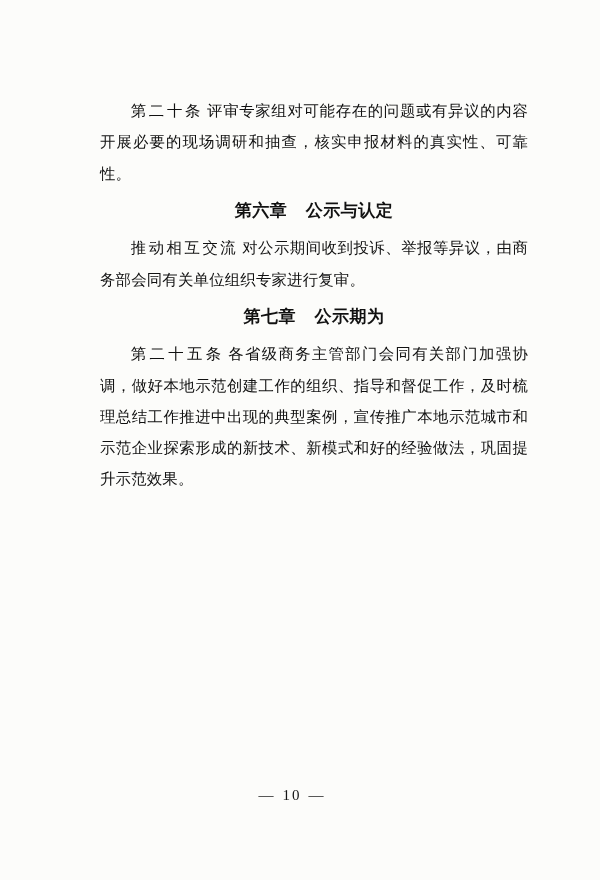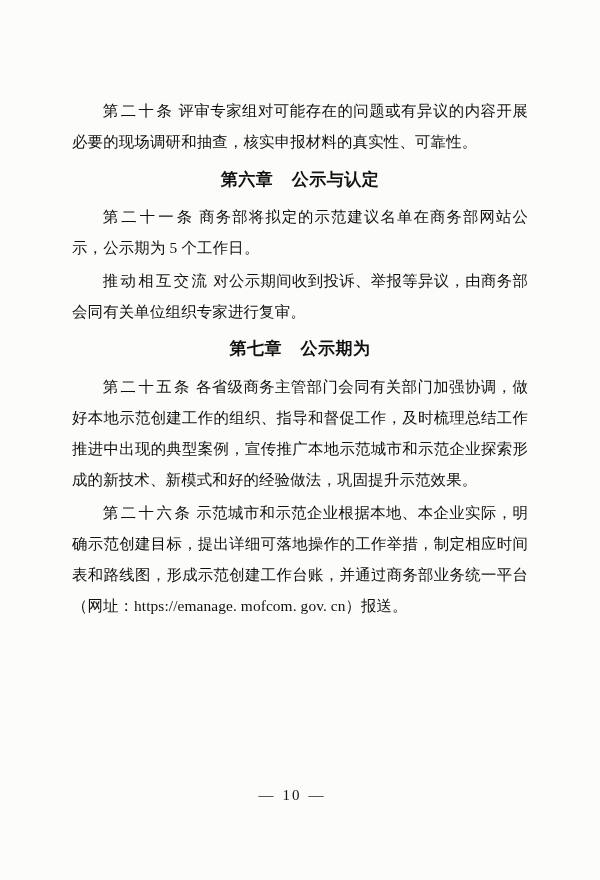--- a/index.html
+++ b/index.html
@@ -13,21 +13,21 @@
     font-family: "Liberation Serif", "DejaVu Serif", serif;
     color: #111;
     overflow: hidden;
   }
   .page {
     position: relative;
     width: 600px;
     height: 880px;
     background: #fcfcfa;
     box-sizing: border-box;
-    padding: 95px 72px 0 72px;
+    padding: 95px 72px 0 100px;
   }
   .doc-body {
     font-size: 15.4px;
     line-height: 2.03;
     text-align: justify;
     letter-spacing: 0.2px;
   }
   .para {
     margin: 0 0 1px 0;
     text-indent: 2em;
@@ -76,40 +76,34 @@
   <div class="doc-body">
 
     <p class="para">
       <span class="lead">第二十条</span><span>评审专家组对可能存在的问题或有异议的内容开展必要的现场调研和抽查，核实申报材料的真实性、可靠性。</span>
     </p>
 
     <p class="chapter">
       <span>第六章</span><span class="gap"></span><span>公示与认定</span>
     </p>
 
-    <p class="para">
-      <span class="lead">第二十一条</span><span>商务部将拟定的示范建议名单在商务部网站公示，公示期为 5 个工作日。</span>
-    </p>
 
     <p class="para">
       <span class="lead">推动相互交流</span><span>对公示期间收到投诉、举报等异议，由商务部会同有关单位组织专家进行复审。</span>
     </p>
 
 
     <p class="chapter">
       <span>第七章</span><span class="gap"></span><span>公示期为</span>
     </p>
 
 
     <p class="para">
       <span class="lead">第二十五条</span><span>各省级商务主管部门会同有关部门加强协调，做好本地示范创建工作的组织、指导和督促工作，及时梳理总结工作推进中出现的典型案例，宣传推广本地示范城市和示范企业探索形成的新技术、新模式和好的经验做法，巩固提升示范效果。</span>
     </p>
 
-    <p class="para">
-      <span class="lead">第二十六条</span><span class="url">示范城市和示范企业根据本地、本企业实际，明确示范创建目标，提出详细可落地操作的工作举措，制定相应时间表和路线图，形成示范创建工作台账，并通过商务部业务统一平台（网址：https://emanage. mofcom. gov. cn）报送。</span>
-    </p>
 
   </div>
 
   <div class="page-number">
     <span class="dash">—</span><span>10</span><span class="dash">—</span>
   </div>
 </div>
 
 </body></html>

